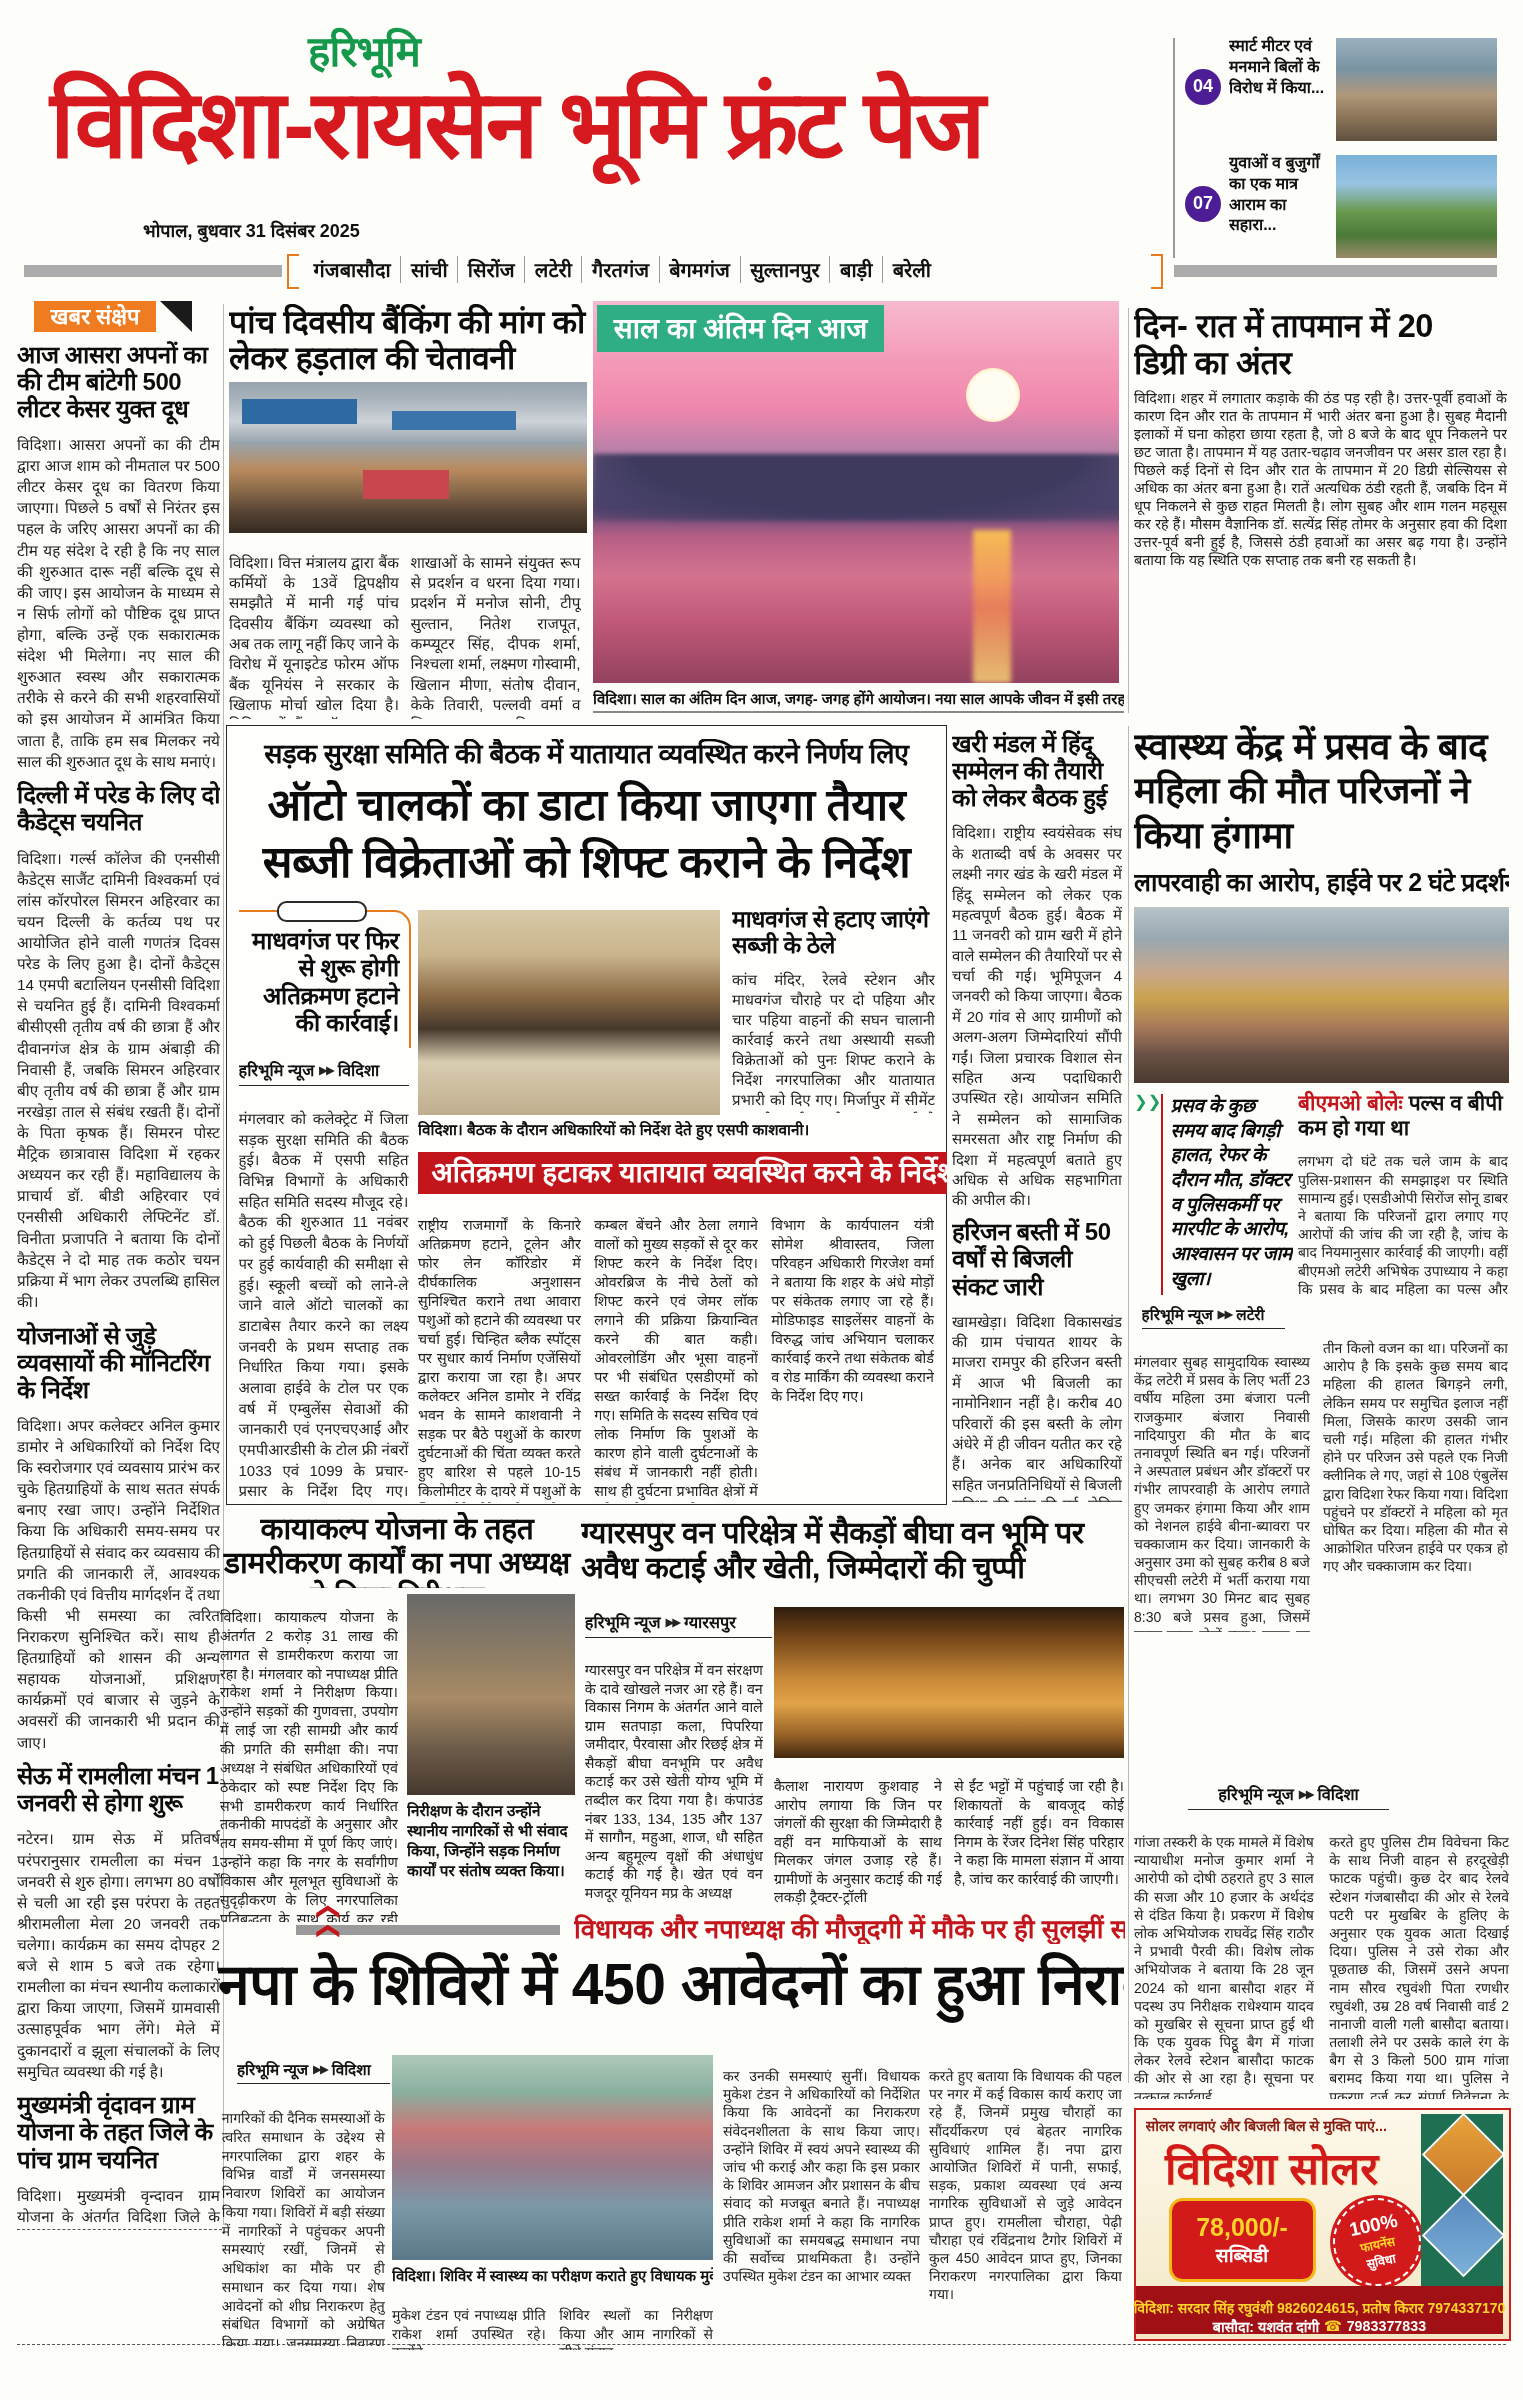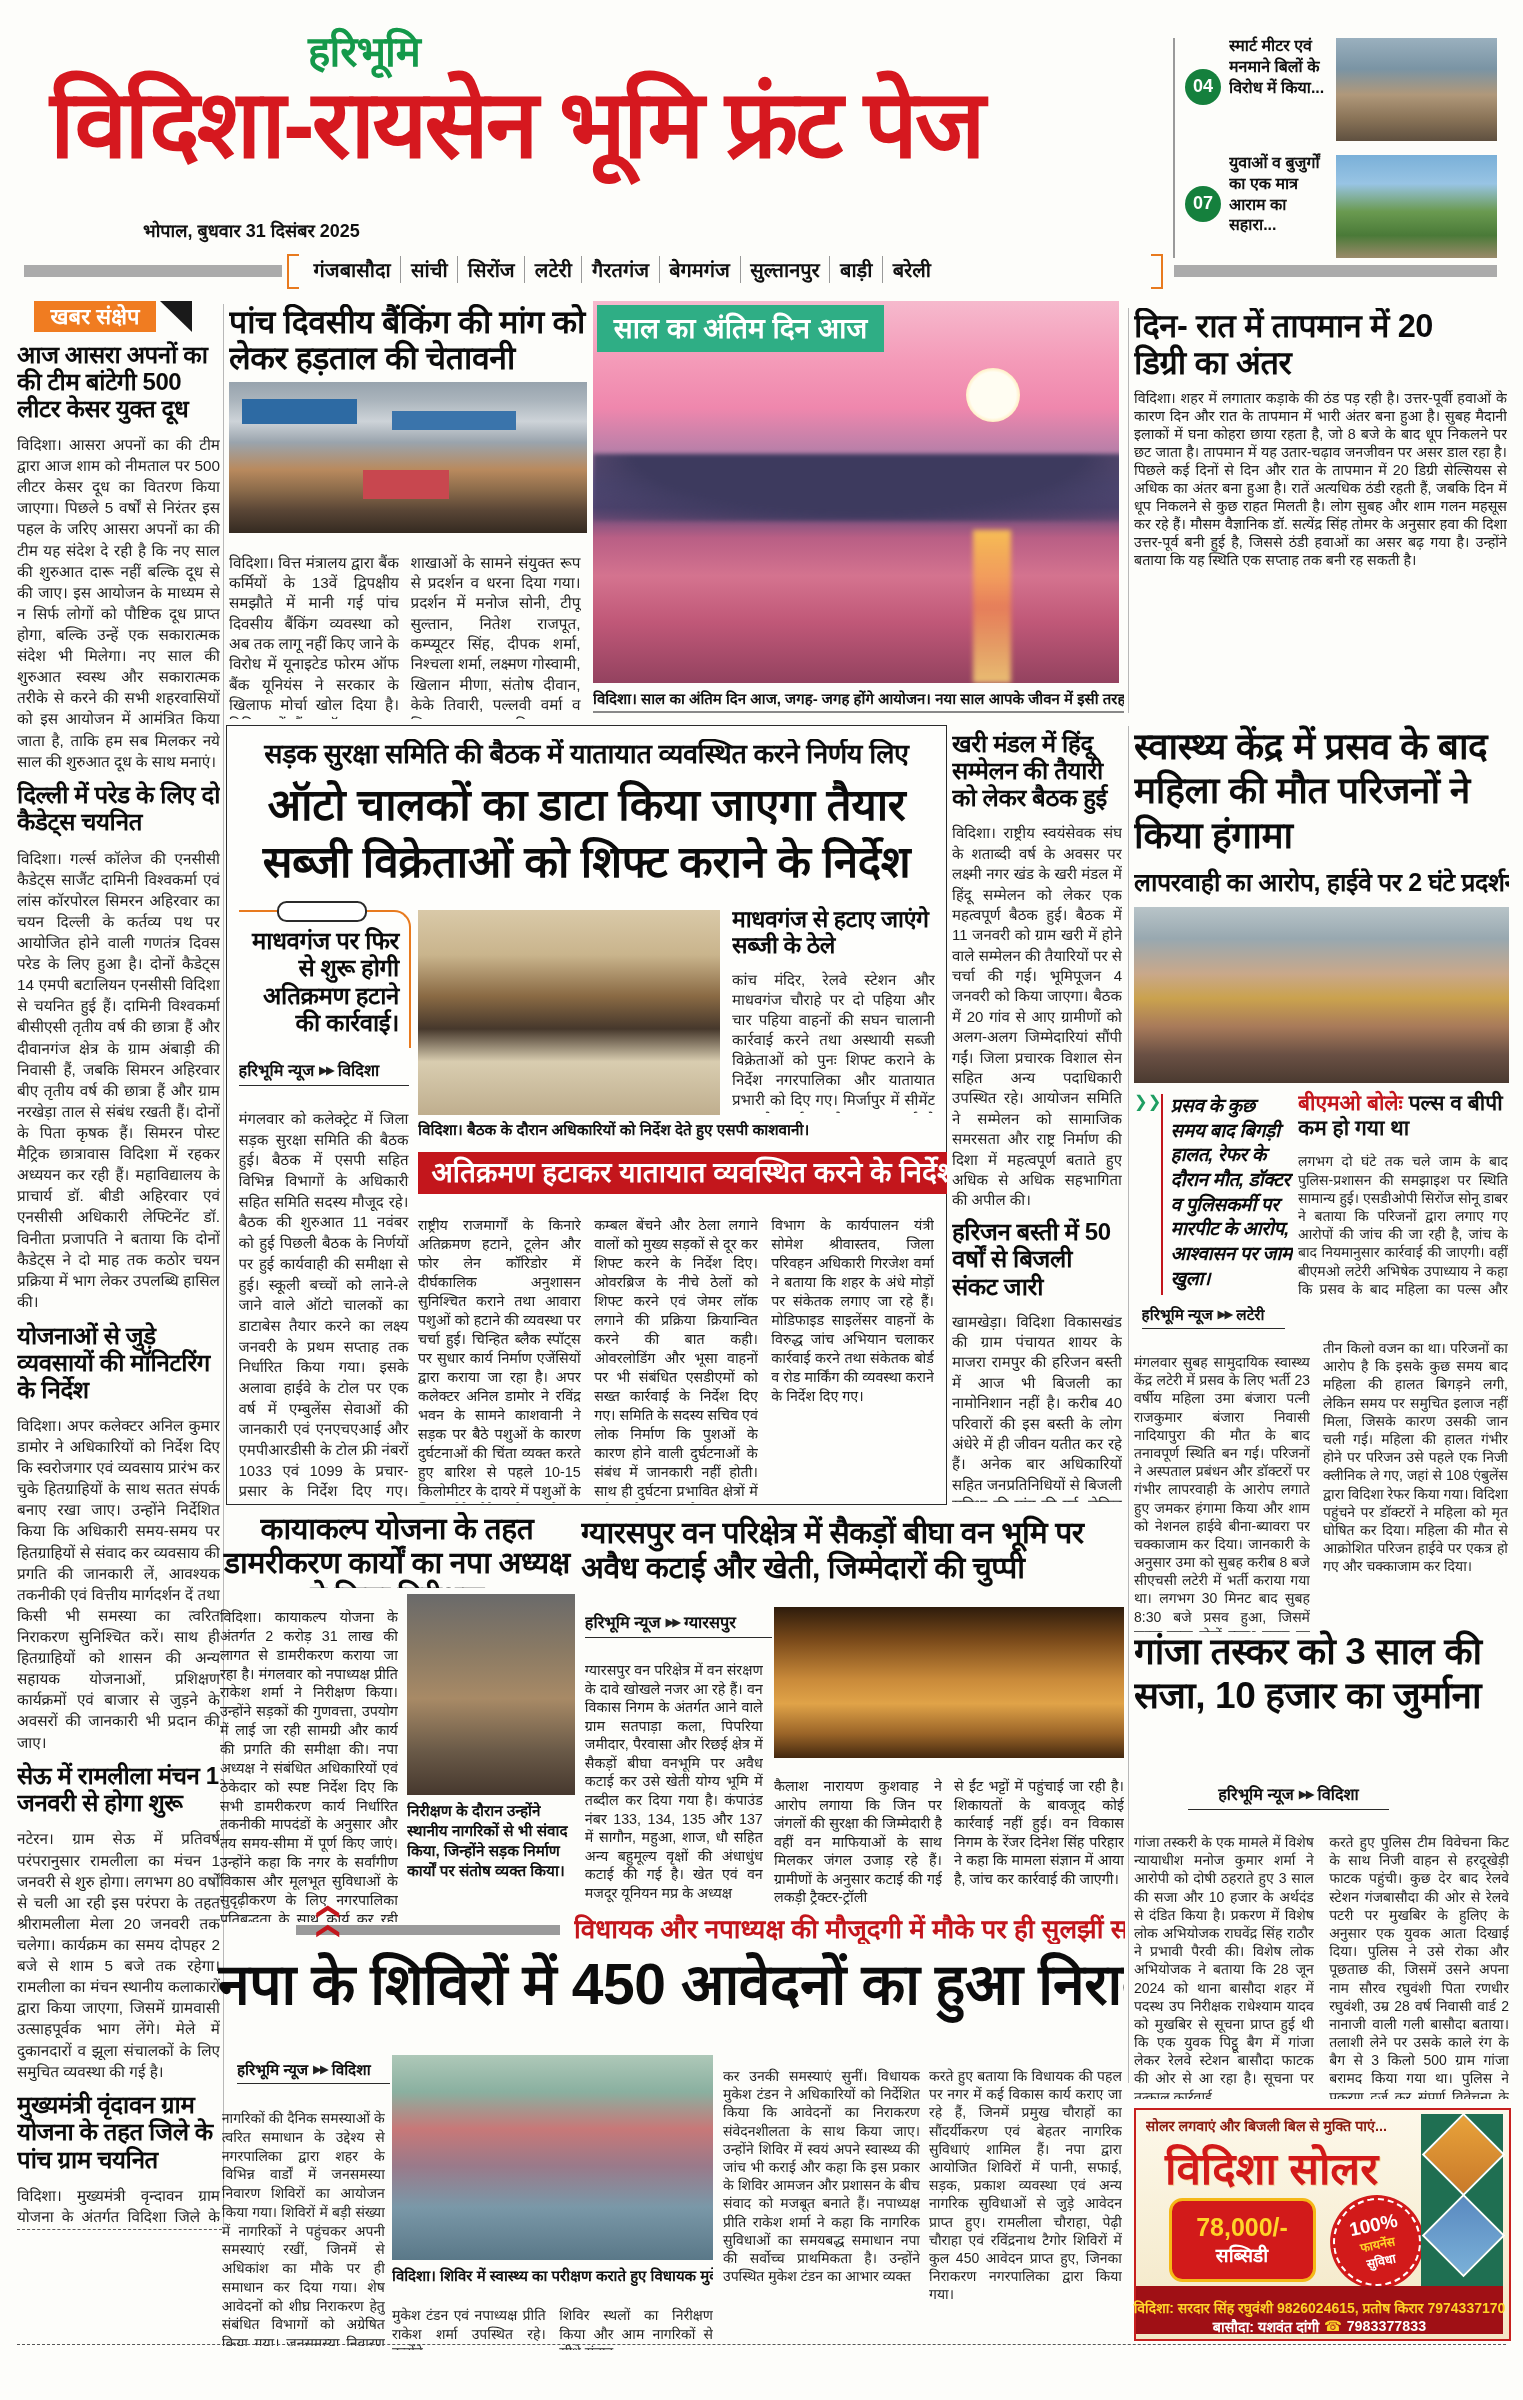--- a/index.html
+++ b/index.html
@@ -10,21 +10,21 @@
   .body{font-size:15px;line-height:1.33;text-align:justify;color:#1f1f1f;overflow:hidden;margin-top:12px;}
   .cap{font-weight:700;font-size:14.3px;line-height:1.3;color:#111;}
   .byline{display:flex;align-items:center;gap:4.8px;font-weight:700;font-size:16.3px;
           border-bottom:1.9px solid #2a2a2a;padding-bottom:3.8px;color:#111;white-space:nowrap;overflow:hidden;}
   .byline .arr{font-size:11.5px;letter-spacing:-1.9px;color:#222;}
   .photo{overflow:hidden;position:absolute;}
   .vrule{position:absolute;width:1px;background:#b8b8b8;}
   .hrule{position:absolute;height:1px;background:#b8b8b8;}
   .navitem{padding:0 9.6px;border-left:1px solid #999;}
   .navitem:first-child{border-left:none;}
-  .teaser-circle{width:36px;height:36px;border-radius:50%;background:#15803d;color:#fff;
+  .teaser-circle{width:36px;height:36px;border-radius:50%;background:#4c1d95;color:#fff;
                  font-weight:800;font-size:18px;display:flex;align-items:center;justify-content:center;}
   .clip{overflow:hidden;}
 </style>
 </head>
 <body>
 
 <div id="page">
 
   <div class="abs" style="left:143px;top:21px;width:277px;text-align:right;">
     <span style="font-size:42px;font-weight:800;color:#14994a;letter-spacing:-1px;">हरिभूमि</span>
@@ -225,21 +225,20 @@
       <span>ग्यारसपुर</span>
     </div>
     <div class="body abs" style="left:3.8px;top:134px;width:178px;height:247px;font-size:14.3px;line-height:1.3;">ग्यारसपुर वन परिक्षेत्र में वन संरक्षण के दावे खोखले नजर आ रहे हैं। वन विकास निगम के अंतर्गत आने वाले ग्राम सतपाड़ा कला, पिपरिया जमीदार, पैरवासा और रिछई क्षेत्र में सैकड़ों बीघा वनभूमि पर अवैध कटाई कर उसे खेती योग्य भूमि में तब्दील कर दिया गया है। कंपाउंड नंबर 133, 134, 135 और 137 में सागौन, महुआ, शाज, धौ सहित अन्य बहुमूल्य वृक्षों की अंधाधुंध कटाई की गई है। खेत एवं वन मजदूर यूनियन मप्र के अध्यक्ष</div>
     <div class="photo" style="left:193px;top:92px;width:350px;height:151px;
                 background:linear-gradient(180deg,#2e1c0c 0%,#7a4a1a 22%,#c98a3a 48%,#e0a348 64%,#9a6428 84%,#42280f 100%);"></div>
     <div class="body abs" style="left:193px;top:250px;width:168px;height:130px;font-size:14.3px;line-height:1.3;">कैलाश नारायण कुशवाह ने आरोप लगाया कि जिन पर जंगलों की सुरक्षा की जिम्मेदारी है वहीं वन माफियाओं के साथ मिलकर जंगल उजाड़ रहे हैं। ग्रामीणों के अनुसार कटाई की गई लकड़ी ट्रैक्टर-ट्रॉली</div>
     <div class="body abs" style="left:373px;top:250px;width:170px;height:130px;font-size:14.3px;line-height:1.3;">से ईंट भट्टों में पहुंचाई जा रही है। शिकायतों के बावजूद कोई कार्रवाई नहीं हुई। वन विकास निगम के रेंजर दिनेश सिंह परिहार ने कहा कि मामला संज्ञान में आया है, जांच कर कार्रवाई की जाएगी।</div>
   </div>
 
   <div class="abs" style="left:1134px;top:1630px;width:375px;height:459px;">
-    <div class="hl clip" style="font-size:37px;width:375px;height:113px;line-height:1.2;">गांजा तस्कर को 3 साल की सजा, 10 हजार का जुर्माना</div>
     <div class="byline abs" style="left:54px;top:153px;width:201px;justify-content:center;">
       <span>हरिभूमि न्यूज</span>
       <span class="arr">▶▶</span>
       <span>विदिशा</span>
     </div>
     <div class="abs" style="left:0;top:191px;width:375px;height:266px;display:flex;gap:15.3px;">
       <div class="body clip" style="width:180px;height:266px;font-size:14px;line-height:1.3;">गांजा तस्करी के एक मामले में विशेष न्यायाधीश मनोज कुमार शर्मा ने आरोपी को दोषी ठहराते हुए 3 साल की सजा और 10 हजार के अर्थदंड से दंडित किया है। प्रकरण में विशेष लोक अभियोजक राघवेंद्र सिंह राठौर ने प्रभावी पैरवी की। विशेष लोक अभियोजक ने बताया कि 28 जून 2024 को थाना बासौदा शहर में पदस्थ उप निरीक्षक राधेश्याम यादव को मुखबिर से सूचना प्राप्त हुई थी कि एक युवक पिट्ठू बैग में गांजा लेकर रेलवे स्टेशन बासौदा फाटक की ओर से आ रहा है। सूचना पर तत्काल कार्रवाई</div>
       <div class="body clip" style="width:180px;height:266px;font-size:14px;line-height:1.3;">करते हुए पुलिस टीम विवेचना किट के साथ निजी वाहन से हरदूखेड़ी फाटक पहुंची। कुछ देर बाद रेलवे स्टेशन गंजबासौदा की ओर से रेलवे पटरी पर मुखबिर के हुलिए के अनुसार एक युवक आता दिखाई दिया। पुलिस ने उसे रोका और पूछताछ की, जिसमें उसने अपना नाम सौरव रघुवंशी पिता रणधीर रघुवंशी, उम्र 28 वर्ष निवासी वार्ड 2 नानाजी वाली गली बासौदा बताया। तलाशी लेने पर उसके काले रंग के बैग से 3 किलो 500 ग्राम गांजा बरामद किया गया था। पुलिस ने प्रकरण दर्ज कर संपूर्ण विवेचना के बाद अभियोग पत्र न्यायालय में प्रस्तुत किया था।</div>
     </div>
   </div>

